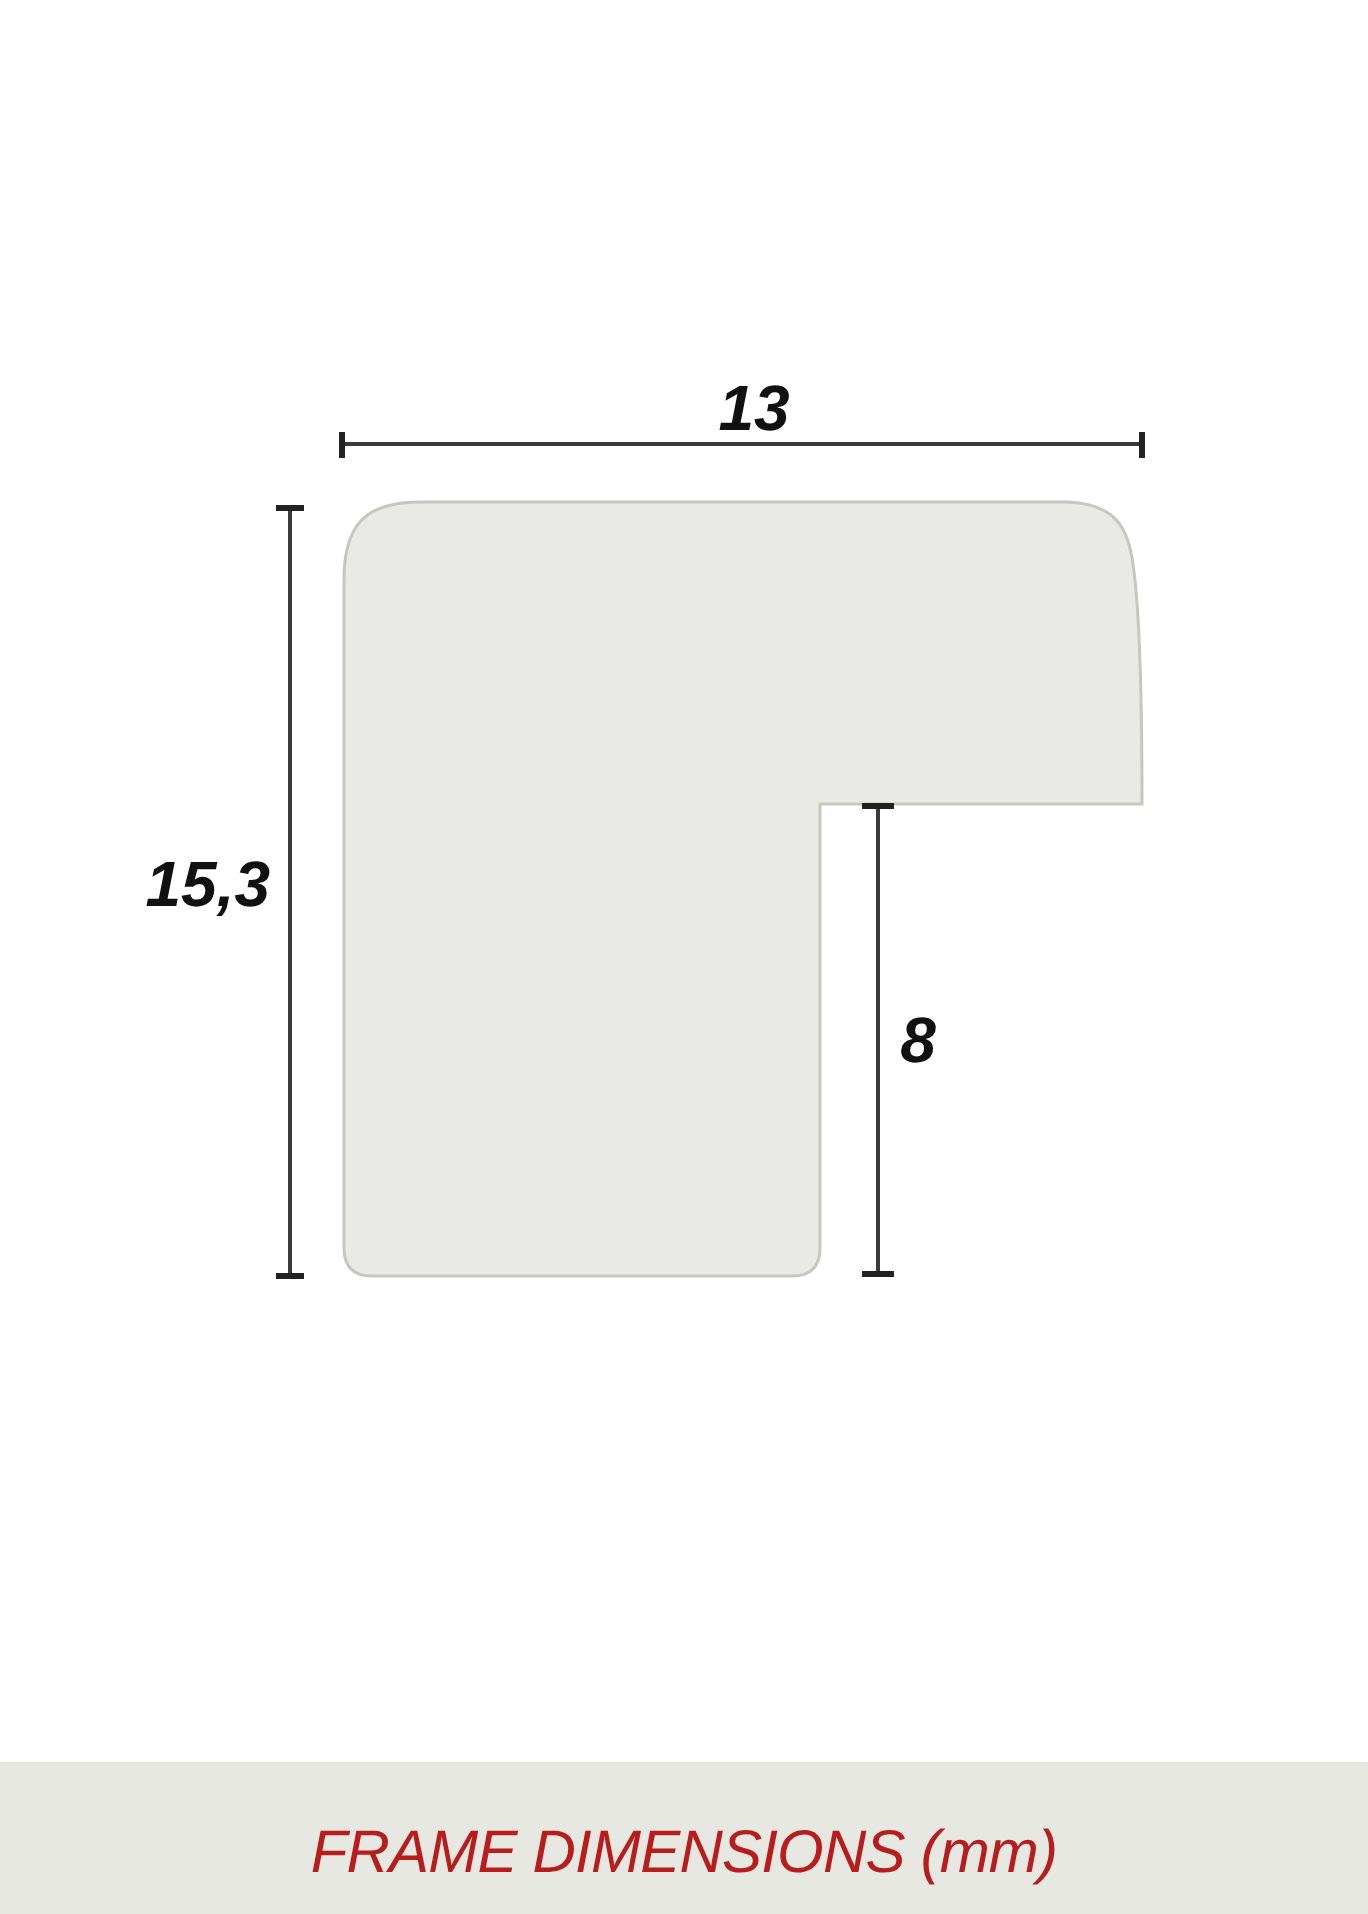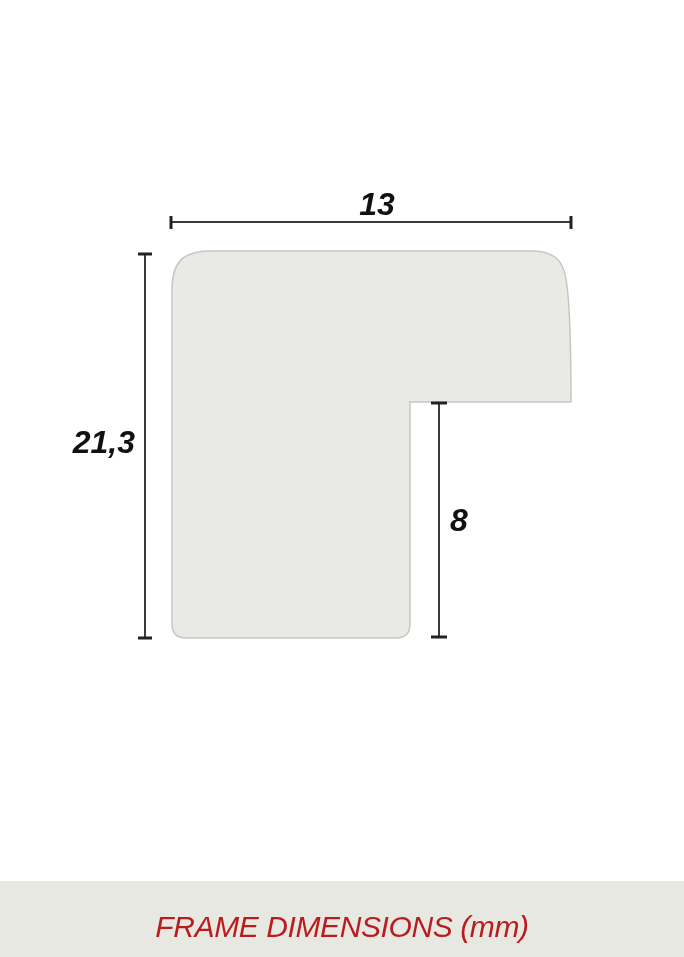--- a/index.html
+++ b/index.html
@@ -117,21 +117,21 @@
 
     <g>
       <line class="dim-line" x1="439" y1="403" x2="439" y2="637"></line>
       <line class="dim-tick" x1="431" y1="403" x2="447" y2="403"></line>
       <line class="dim-tick" x1="431" y1="637" x2="447" y2="637"></line>
     </g>
   </svg>
 
   <div class="dim-label width-label">13</div>
 
-  <div class="dim-label height-label">21,3</div>
+  <div class="dim-label height-label">15,3</div>
 
   <div class="dim-label depth-label">8</div>
 
   <div class="footer-bar">
     <div class="footer-caption">FRAME DIMENSIONS (mm)</div>
   </div>
 
 </div>
 
 </body></html>

